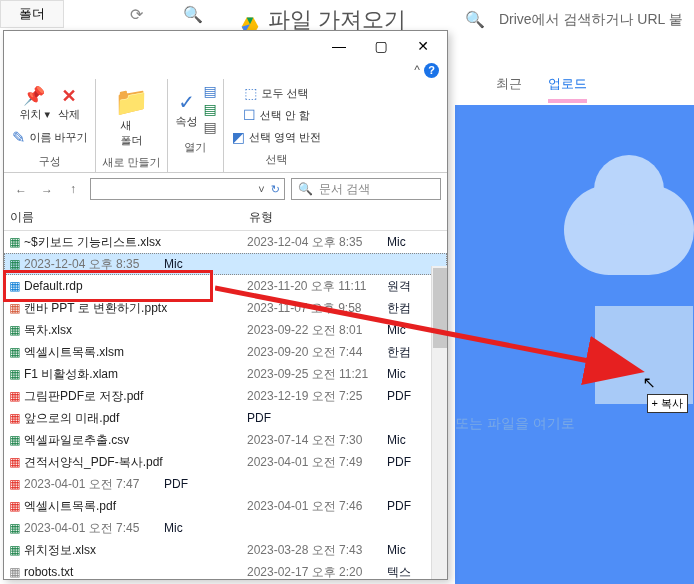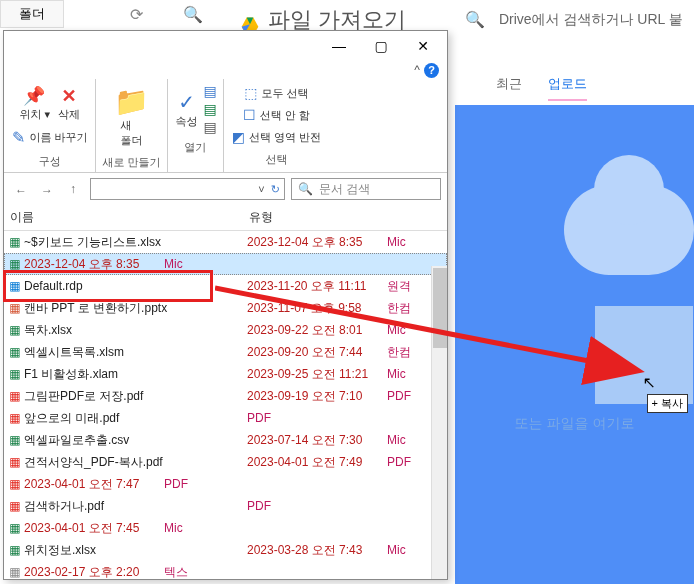--- a/index.html
+++ b/index.html
@@ -8,30 +8,30 @@
 .dim-icons { position: absolute; top: 5px; left: 130px; color: #888; font-size: 16px; letter-spacing: 18px; }
 
 .drive-title { position: absolute; top: 5px; left: 240px; display: flex; align-items: flex-end; gap: 8px; font-size: 22px; color: #555; }
 .drive-logo { width: 20px; height: 20px; }
 
 .search-area { position: absolute; top: 10px; left: 465px; display: flex; align-items: center; gap: 14px; color: #666; font-size: 14px; }
 .search-area .mag { color: #666; font-size: 16px; }
 
 .drive-tabs { position: absolute; top: 75px; left: 460px; display: flex; gap: 26px; font-size: 13px; margin-left: 36px; }
 .drive-tabs .tab { color: #666; padding-bottom: 6px; }
-.drive-tabs .tab.active { color: #1a73e8; border-bottom: 2px solid #f9a8d4; }
+.drive-tabs .tab.active { color: #1a73e8; border-bottom: 4px solid #f9a8d4; }
 
 
 .dropzone { position: absolute; top: 105px; left: 455px; width: 239px; height: 479px; background: #4f8ef7; }
 .cloud { position: absolute; top: 80px; right: 0; width: 130px; height: 90px; background: #b9d5fb; border-radius: 60px; }
 .cloud::before { content: ""; position: absolute; width: 70px; height: 70px; background: #b9d5fb; border-radius: 50%; top: -30px; left: 30px; }
 .drop-target { position: absolute; top: 200px; right: 0; width: 100px; height: 100px; background: #a8caf7; border: 1px solid #4f8ef7; }
 .drop-badge { position: absolute; top: 289px; right: 6px; background: #fff; border: 1px solid #333; padding: 1px 4px; font-size: 11px; }
 .cursor-img { position: absolute; top: 268px; right: 38px; font-size: 16px; color: #000; }
-.drop-text { position: absolute; top: 310px; width: 100%; text-align: center; color: #7aa9e6; font-size: 14px; }
+.drop-text { position: absolute; top: 310px; width: 100%; color: #7aa9e6; font-size: 14px; }
 
 
 .explorer { position: absolute; top: 30px; left: 3px; width: 445px; height: 550px; background: #fff; border: 1px solid #888; box-shadow: 3px 3px 8px rgba(0,0,0,0.2); display: flex; flex-direction: column; }
 .titlebar { height: 30px; display: flex; justify-content: flex-end; align-items: center; gap: 2px; padding-right: 4px; }
 .titlebar .wbtn { width: 40px; height: 26px; display: flex; align-items: center; justify-content: center; font-size: 14px; }
 .infobar { height: 18px; display: flex; justify-content: flex-end; align-items: center; padding-right: 8px; gap: 4px; color: #3b78cc; font-size: 12px; }
 .help-circle { background: #1a73e8; color: #fff; border-radius: 50%; width: 15px; height: 15px; display: flex; align-items: center; justify-content: center; font-size: 11px; font-weight: bold; }
 
 .ribbon { display: flex; border-bottom: 1px solid #ccc; }
 .ribbon-group { border-right: 1px solid #ccc; padding: 4px 6px 2px; display: flex; flex-direction: column; align-items: center; gap: 2px; }
@@ -55,22 +55,22 @@
 
 .file-header { display: flex; border-bottom: 1px solid #ddd; padding: 4px 0; color: #333; font-size: 12px; }
 .col-name { width: 245px; padding-left: 6px; }
 .col-date { width: 140px; }
 .col-type { width: 48px; }
 
 .file-list { flex: 1; overflow: hidden; }
 .file-row { display: flex; align-items: center; height: 22px; font-size: 12px; color: #222; }
 .file-row .fico { width: 18px; text-align: center; font-size: 12px; margin-left: 2px; }
 .file-row .fname { width: 223px; white-space: nowrap; overflow: hidden; text-overflow: ellipsis; }
-.file-row .fdate { width: 140px; color: #b91c1c; }
-.file-row .ftype { width: 48px; color: #be185d; overflow: hidden; }
+.file-row .fdate { width: 140px; color: #737373; }
+.file-row .ftype { width: 48px; color: #0f172a; overflow: hidden; }
 .file-row.selected { background: #cce8ff; outline: 1px dotted #888; outline-offset: -1px; }
 .fico.xlsx { color: #107c41; }
 .fico.pptx { color: #d35230; }
 .fico.pdf { color: #e2231a; }
 .fico.csv { color: #107c41; }
 .fico.xlsm { color: #107c41; }
 .fico.xlam { color: #107c41; }
 .fico.xls { color: #107c41; }
 .fico.rdp { color: #0078d4; }
 .fico.txt { color: #888; }
@@ -245,21 +245,21 @@
       </div>
       <div class="file-row">
         <span class="fico xlam">▦</span>
         <span class="fname">F1 비활성화.xlam</span>
         <span class="fdate">2023-09-25 오전 11:21</span>
         <span class="ftype">Mic</span>
       </div>
       <div class="file-row">
         <span class="fico pdf">▦</span>
         <span class="fname">그림판PDF로 저장.pdf</span>
-        <span class="fdate">2023-09-19 오전 7:10</span>
+        <span class="fdate">2023-12-19 오전 7:25</span>
         <span class="ftype">PDF</span>
       </div>
       <div class="file-row">
         <span class="fico pdf">▦</span>
         <span class="fname">앞으로의 미래.pdf</span>
         <span class="ftype">PDF</span>
       </div>
       <div class="file-row">
         <span class="fico csv">▦</span>
         <span class="fname">엑셀파일로추출.csv</span>
@@ -272,36 +272,38 @@
         <span class="fdate">2023-04-01 오전 7:49</span>
         <span class="ftype">PDF</span>
       </div>
       <div class="file-row">
         <span class="fico pdf">▦</span>
         <span class="fdate">2023-04-01 오전 7:47</span>
         <span class="ftype">PDF</span>
       </div>
       <div class="file-row">
         <span class="fico pdf">▦</span>
-        <span class="fname">검색하거나.pdf</span>
+        <span class="fname">엑셀시트목록.pdf</span>
+        <span class="fdate">2023-04-01 오전 7:46</span>
         <span class="ftype">PDF</span>
       </div>
       <div class="file-row">
         <span class="fico xls">▦</span>
         <span class="fdate">2023-04-01 오전 7:45</span>
         <span class="ftype">Mic</span>
       </div>
       <div class="file-row">
         <span class="fico xlsx">▦</span>
         <span class="fname">위치정보.xlsx</span>
         <span class="fdate">2023-03-28 오전 7:43</span>
         <span class="ftype">Mic</span>
       </div>
       <div class="file-row">
         <span class="fico txt">▦</span>
+        <span class="fname">robots.txt</span>
         <span class="fdate">2023-02-17 오후 2:20</span>
         <span class="ftype">텍스</span>
       </div>
     </div>
 
   <div class="scrollbar">
     <div class="scrollthumb"></div>
   </div>
 </div>
 

